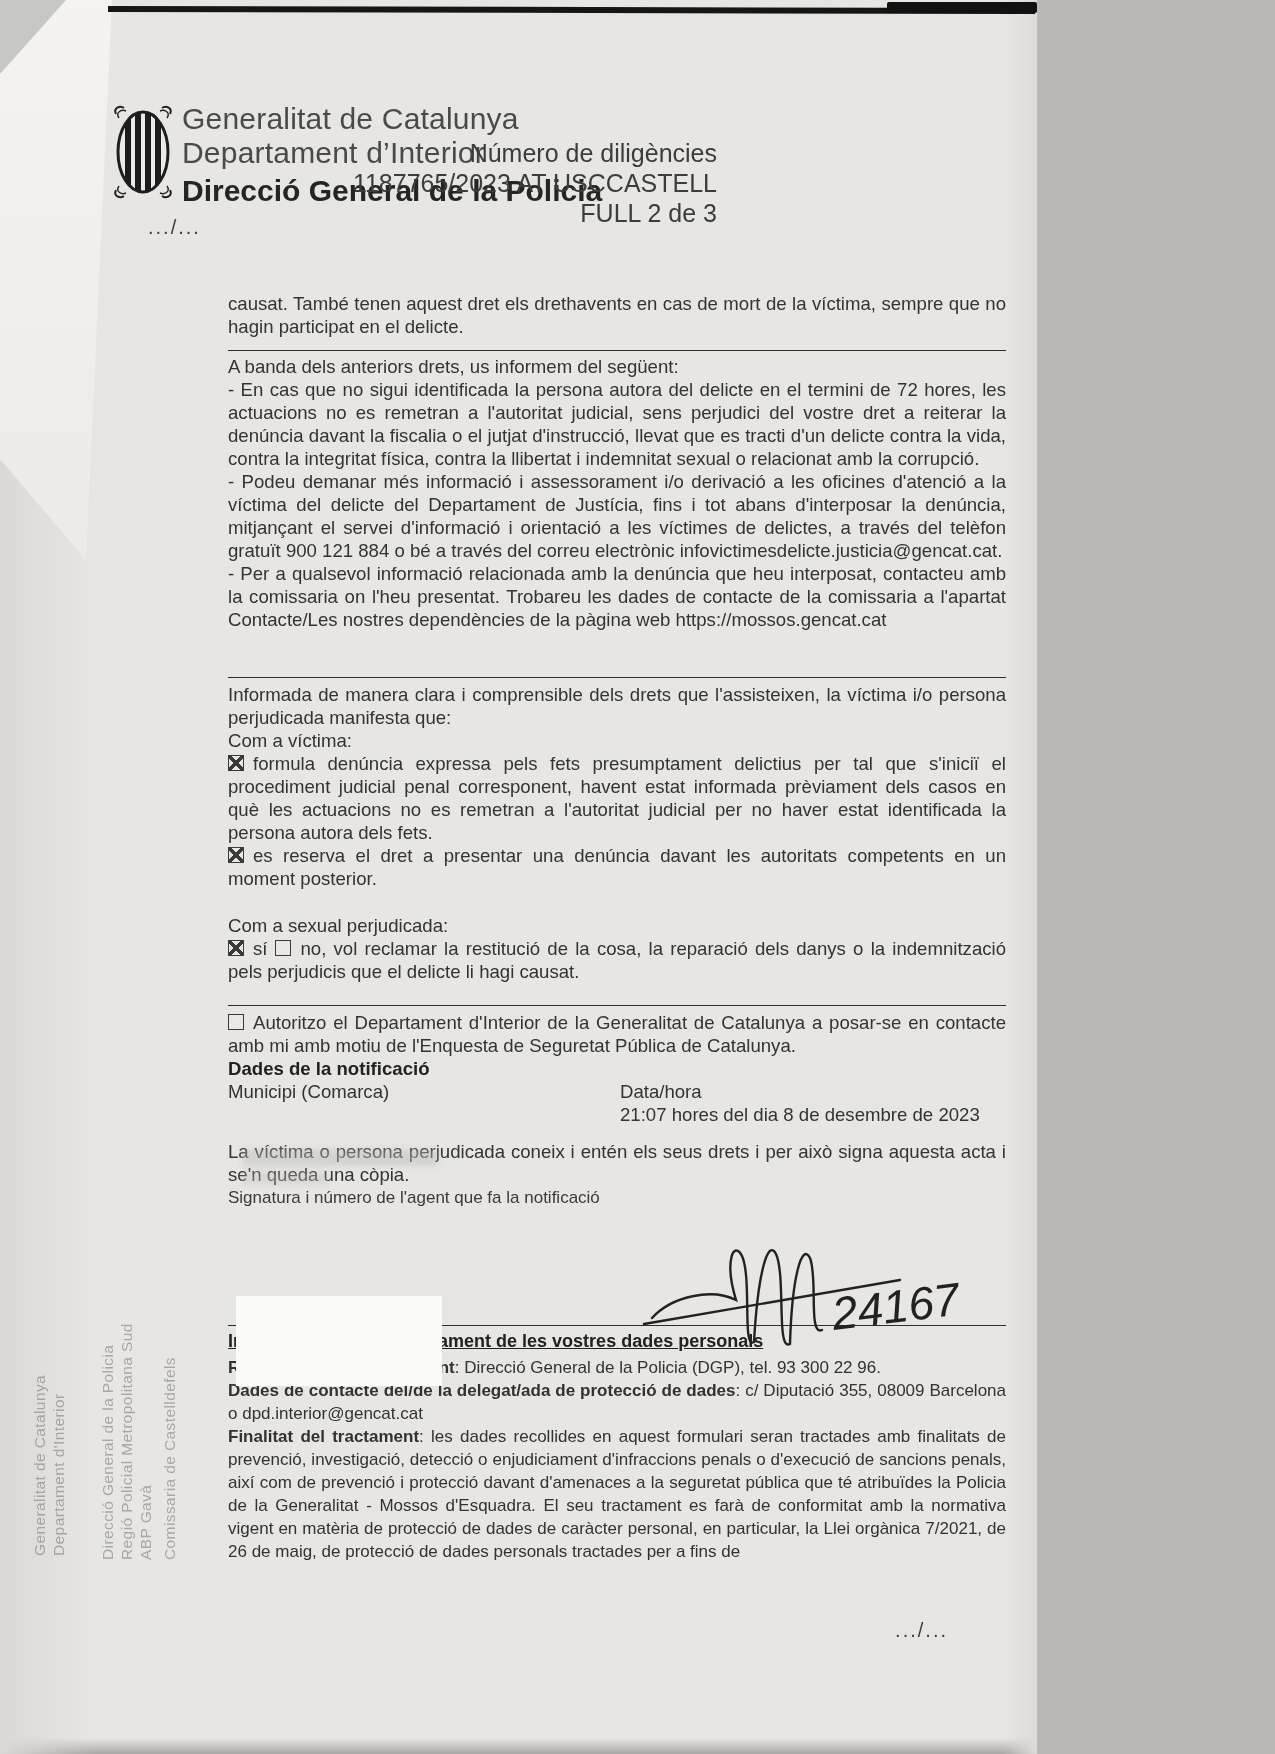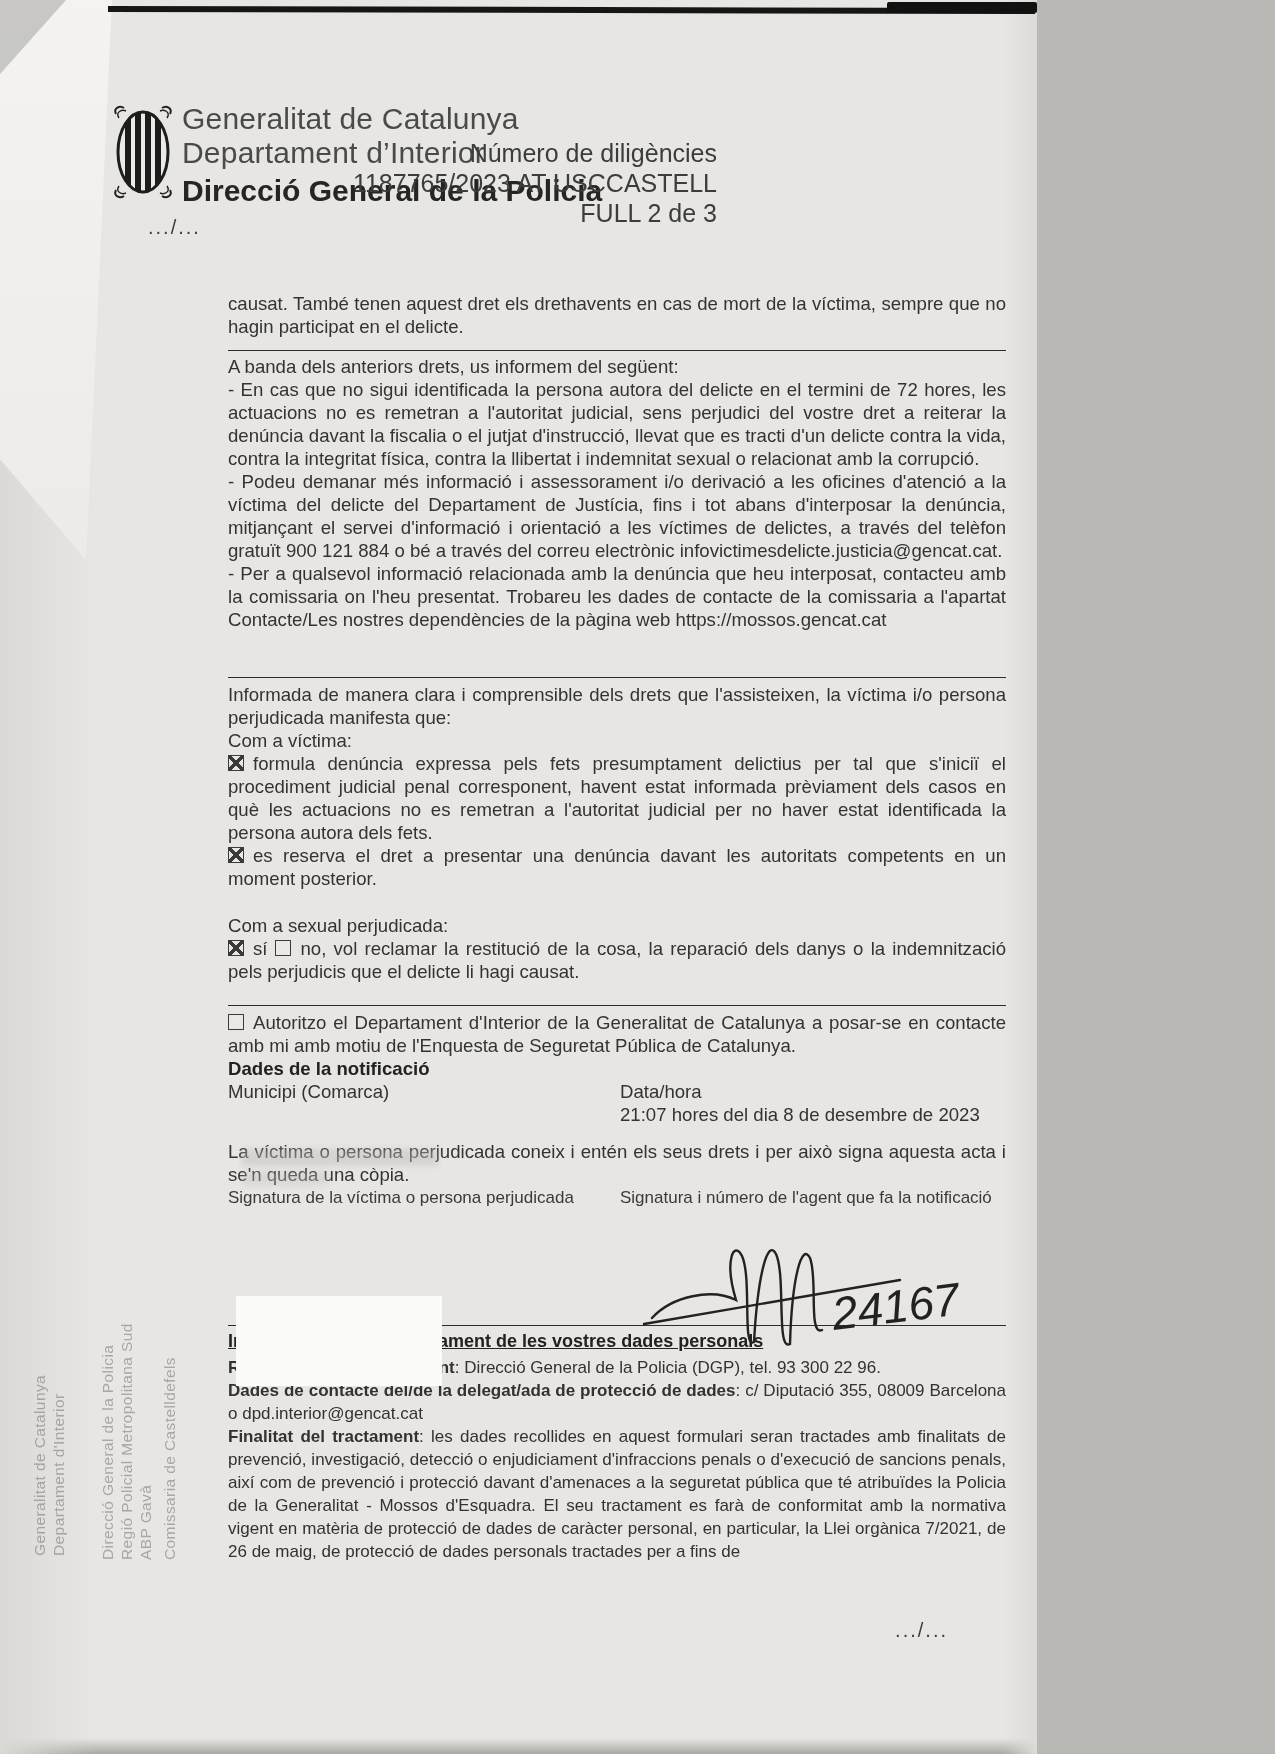--- a/index.html
+++ b/index.html
@@ -143,21 +143,20 @@
       <div class="lcell">Municipi (Comarca)</div>
       <div class="rcell">
         <div>Data/hora</div>
         <div>21:07 hores del dia 8 de desembre de 2023</div>
       </div>
     </div>
 
     <div class="gap14"></div>
     <p class="just">La víctima o persona perjudicada coneix i entén els seus drets i per això signa aquesta acta i se'n queda una còpia.</p>
     <div class="two-col small-labels">
-      <div class="lcell">Signatura de la víctima o persona perjudicada</div>
       <div class="rcell">Signatura i número de l'agent que fa la notificació</div>
     </div>
 
     <div class="sig-zone"></div>
 
     <hr class="rule">
     <div style="height:4px;"></div>
 
     <div class="privacy">
       <div class="ph">Informació sobre el tractament de les vostres dades personals</div>

